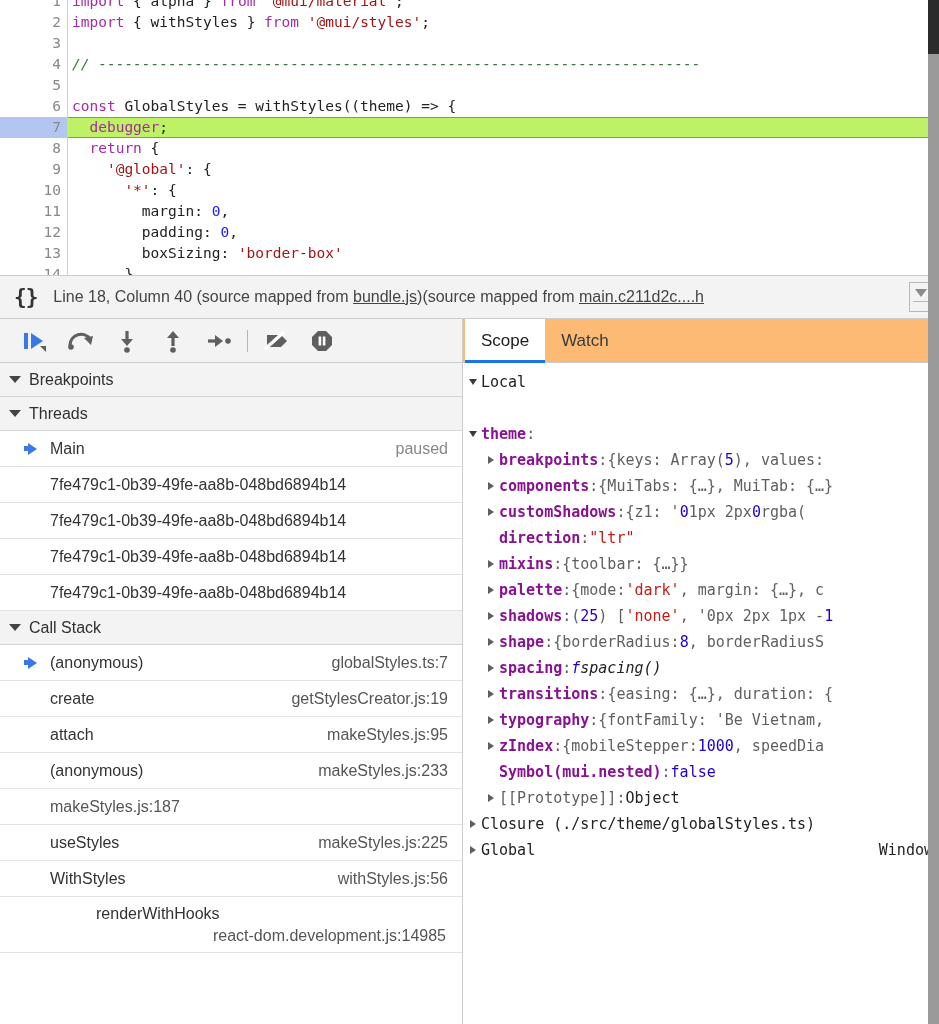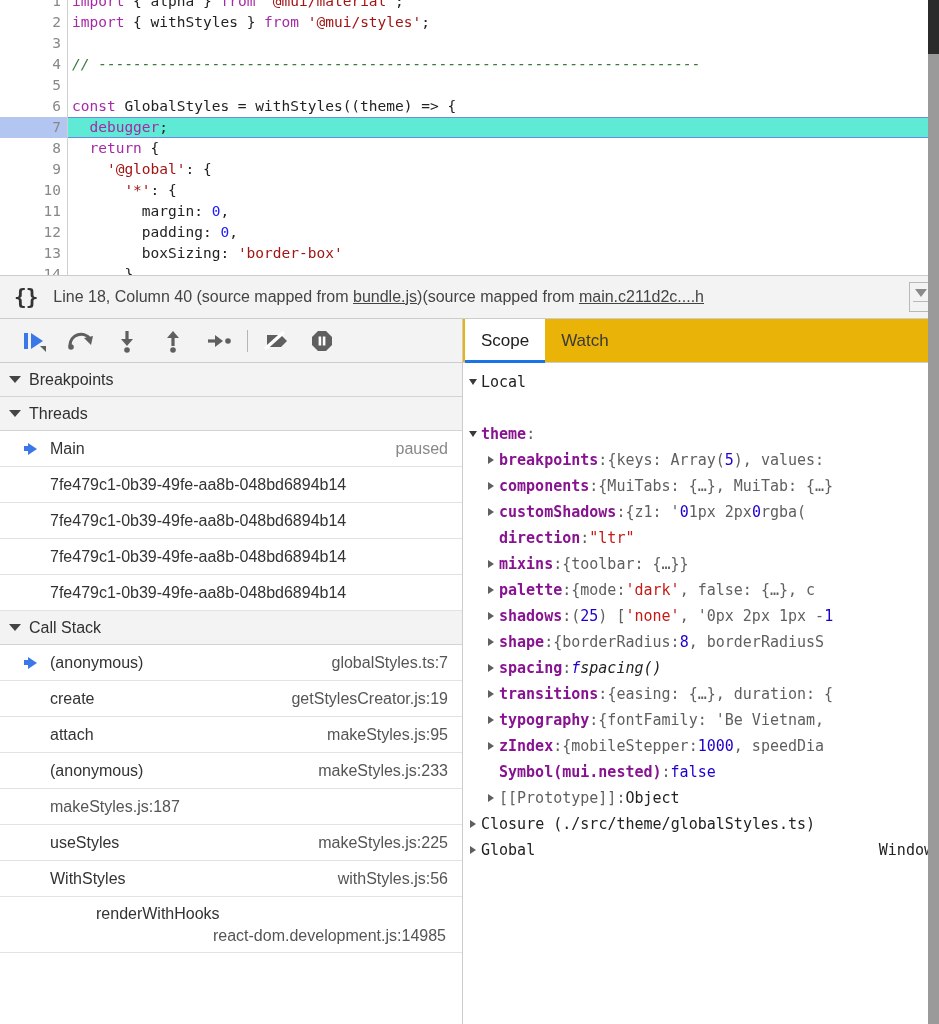--- a/index.html
+++ b/index.html
@@ -34,21 +34,21 @@
   .code-line {
     display: flex;
     height: 21px;
     line-height: 21px;
     font-family: "DejaVu Sans Mono", monospace;
     font-size: 14.5px;
     white-space: pre;
   }
   .code-line.hl .gutter-num { background: #b3c6f2; }
   .code-line.hl .code-text {
-    background: #5eead4;
+    background: #bef264;
     box-shadow: inset 0 1px 0 #6a8ce0, inset 0 -1px 0 #6a8ce0;
   }
   .gutter-num {
     flex: none;
     width: 68px;
     text-align: right;
     padding-right: 6px;
     color: #888888;
     background: #ffffff;
     border-right: 1px solid #d0d0d0;
@@ -282,21 +282,21 @@
   .pane-left .scroll-area {
     flex: 1 1 auto;
     overflow: hidden;
     display: flex; flex-direction: column;
   }
 
   
   .tabs {
     flex: none;
     height: 44px;
-    background: #eab308;
+    background: #fdba74;
     border-bottom: 1px solid #cccccc;
     display: flex;
     align-items: stretch;
     padding-left: 2px;
   }
   .tab {
     display: flex; align-items: center;
     padding: 0 16px;
     font-size: 17px;
     color: #3a3a3a;
@@ -644,21 +644,21 @@
             <span class="sc-val">{toolbar: {…}}</span>
           </div>
           <div class="sc-row ind1">
             <div class="sc-tw">
               <div class="tw-right"></div>
             </div>
             <span class="sc-key">palette</span>
             <span class="sc-val">: </span>
             <span class="sc-val">{mode: </span>
             <span class="sc-val-str">'dark'</span>
-            <span class="sc-val">, false: {…}, c</span>
+            <span class="sc-val">, margin: {…}, c</span>
           </div>
           <div class="sc-row ind1">
             <div class="sc-tw">
               <div class="tw-right"></div>
             </div>
             <span class="sc-key">shadows</span>
             <span class="sc-val">: </span>
             <span class="sc-val">(</span>
             <span class="sc-val-num">25</span>
             <span class="sc-val">) [</span>

